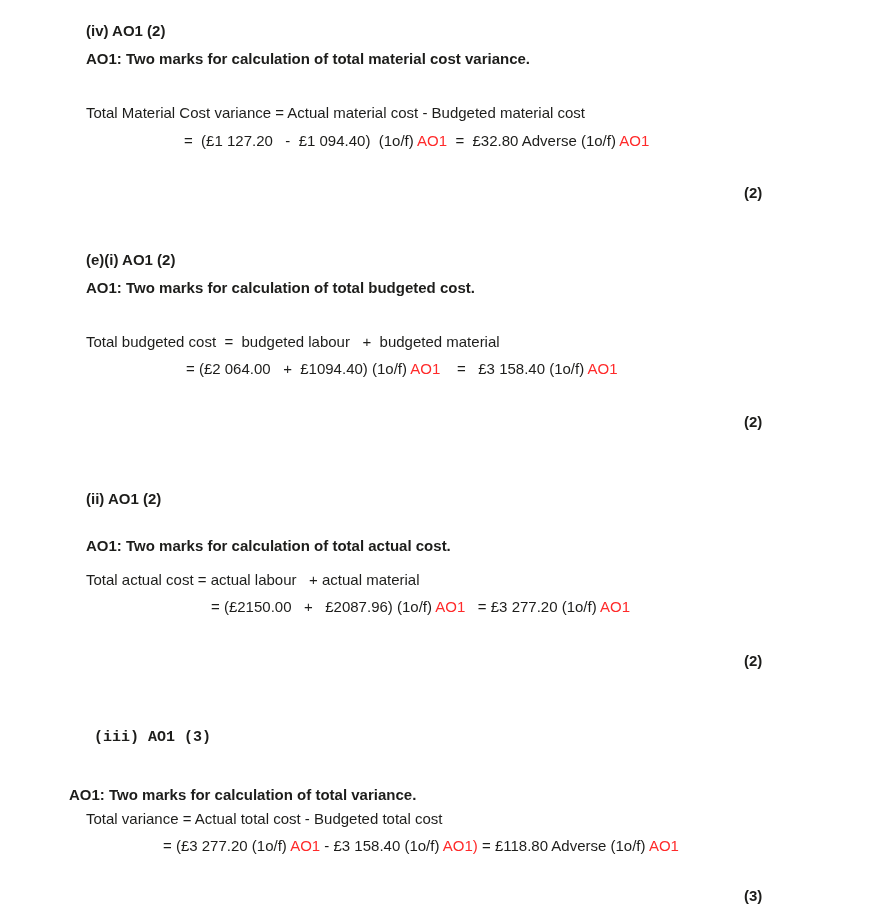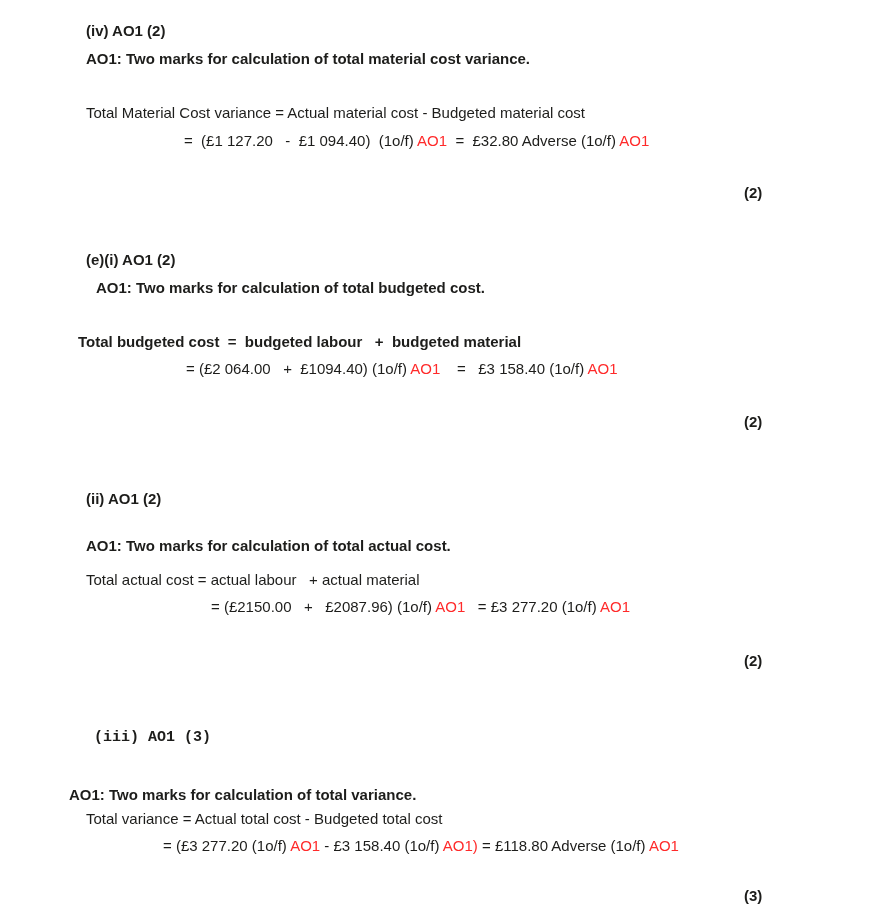--- a/index.html
+++ b/index.html
@@ -44,22 +44,22 @@
   <div>
     <div class="line bold" style="left:86px;top:21px;">(iv) AO1 (2)</div>
     <div class="line bold" style="left:86px;top:49px;">AO1: Two marks for calculation of total material cost variance.</div>
     <div class="line" style="left:86px;top:103px;">Total Material Cost variance = Actual material cost - Budgeted material cost</div>
     <div class="line" style="left:184px;top:131px;"><span>=  (£1 127.20   -  £1 094.40)  (1o/f) </span><span class="red">AO1</span><span>  =  £32.80 Adverse (1o/f) </span><span class="red">AO1</span></div>
     <div class="marks" style="left:744px;top:183px;">(2)</div>
   </div>
 
   <div>
     <div class="line bold" style="left:86px;top:250px;text-align:center;">(e)(i) AO1 (2)</div>
-    <div class="line bold" style="left:96px;top:278px;">AO1: Two marks for calculation of total budgeted cost.</div>
-    <div class="line" style="left:78px;top:332px;font-weight:bold;">Total budgeted cost  =  budgeted labour   +  budgeted material</div>
+    <div class="line bold" style="left:86px;top:278px;">AO1: Two marks for calculation of total budgeted cost.</div>
+    <div class="line" style="left:86px;top:332px;">Total budgeted cost  =  budgeted labour   +  budgeted material</div>
     <div class="line" style="left:178px;top:359px;margin-left:8px;"><span>= (£2 064.00   +  £1094.40) (1o/f) </span><span class="red">AO1</span><span>    =   £3 158.40 (1o/f) </span><span class="red">AO1</span></div>
     <div class="marks" style="left:744px;top:412px;">(2)</div>
   </div>
 
   <div>
     <div class="line bold" style="left:86px;top:489px;">(ii) AO1 (2)</div>
     <div class="line bold" style="left:86px;top:536px;">AO1: Two marks for calculation of total actual cost.</div>
     <div class="line" style="left:86px;top:570px;">Total actual cost = actual labour   + actual material</div>
     <div class="line" style="left:211px;top:597px;"><span>= (£2150.00   +   £2087.96) (1o/f) </span><span class="red">AO1</span><span>   = £3 277.20 (1o/f) </span><span class="red">AO1</span></div>
     <div class="marks" style="left:744px;top:651px;">(2)</div>

